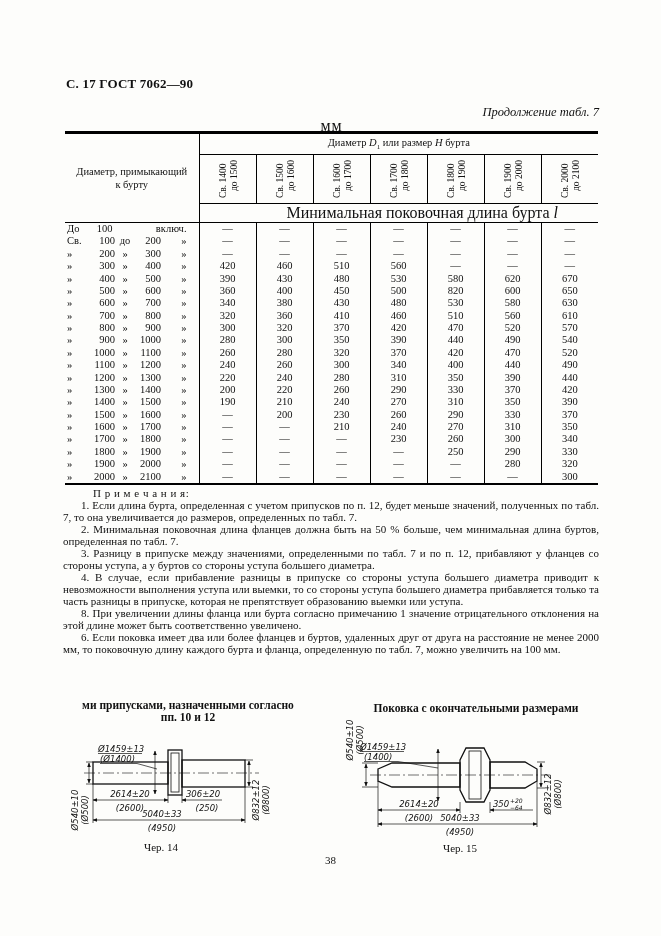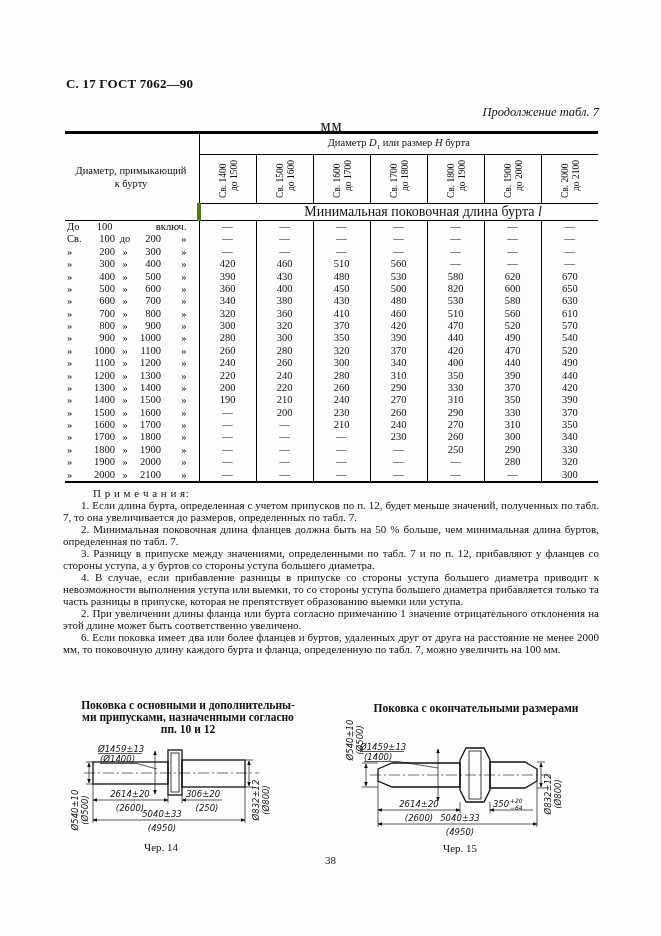--- a/index.html
+++ b/index.html
@@ -14,21 +14,21 @@
   table{border-top:3px solid #000;border-bottom:2px solid #000;}
   thead{border-bottom:1.5px solid #000;}
   td{padding:0;vertical-align:middle;}
   .toph{border-left:1px solid #be185d;border-bottom:1px solid #000;height:20px;
         text-align:center;font-size:10.5px;}
   .corner{border-right:1px solid #000;text-align:center;font-size:10.5px;line-height:13px;}
   .vh{border-left:1px solid #000;border-bottom:1px solid #000;height:48px;position:relative;}
   .rot{position:absolute;left:50%;top:50%;transform:translate(-50%,-50%) rotate(-90deg);
        font-size:9.5px;line-height:10.5px;white-space:nowrap;}
   .rot .l2{padding-left:7px;}
-  .subh{border-left:4px solid #4d7c0f;height:15px;text-align:center;font-size:14px;padding-left:47px;}
+  .subh{border-left:1px solid #4d7c0f;height:15px;text-align:center;font-size:16px;padding-left:47px;}
   tbody td{line-height:12.38px;font-size:10.5px;}
   .val{border-left:1px solid #000;text-align:center;}
   .lab{border-right:1px solid #000;}
   .labwrap{display:flex;padding-left:2px;}
   .labwrap .p1{width:22px;}
   .labwrap .n1{width:26px;text-align:right;}
   .labwrap .p2{width:20px;text-align:center;}
   .labwrap .n2{width:26px;text-align:right;}
   .labwrap .incl{flex:1;text-align:right;padding-right:12px;}
   i{font-style:italic;}
@@ -517,27 +517,26 @@
         </tbody>
     </table>
   </div>
 
   <div class="notes">
     <p class="ntitle">П р и м е ч а н и я:</p>
     <p>1. Если длина бурта, определенная с учетом припусков по п. 12, будет меньше значений, полученных по табл. 7, то она увеличивается до размеров, определенных по табл. 7.</p>
     <p>2. Минимальная поковочная длина фланцев должна быть на 50 % больше, чем минимальная длина буртов, определенная по табл. 7.</p>
     <p>3. Разницу в припуске между значениями, определенными по табл. 7 и по п. 12, прибавляют у фланцев со стороны уступа, а у буртов со стороны уступа большего диаметра.</p>
     <p>4. В случае, если прибавление разницы в припуске со стороны уступа большего диаметра приводит к невозможности выполнения уступа или выемки, то со стороны уступа большего диаметра прибавляется только та часть разницы в припуске, которая не препятствует образованию выемки или уступа.</p>
-    <p>2. При увеличении длины фланца или бурта согласно примечанию 1 значение отрицательного отклонения на этой длине может быть соответственно увеличено.</p>
+    <p>8. При увеличении длины фланца или бурта согласно примечанию 1 значение отрицательного отклонения на этой длине может быть соответственно увеличено.</p>
     <p>6. Если поковка имеет два или более фланцев и буртов, удаленных друг от друга на расстояние не менее 2000 мм, то поковочную длину каждого бурта и фланца, определенную по табл. 7, можно увеличить на 100 мм.</p>
   </div>
 
 
   <div class="figcap figcapL">
-    <div>Поковка с основными и дополнительны-</div>
     <div>ми припусками, назначенными согласно</div>
     <div>пп. 10 и 12</div>
   </div>
   <div class="figcap figcapR">
     <div>Поковка с окончательными размерами</div>
   </div>
 
   <svg class="svgL" width="272" height="122" viewBox="0 0 272 122" font-family="DejaVu Sans, sans-serif" font-style="italic" font-size="8.5" fill="#111" stroke-linecap="butt">
     <defs>
       <marker id="ah1" viewBox="0 0 10 10" refX="9" refY="5" markerWidth="7" markerHeight="7" orient="auto-start-reverse">

